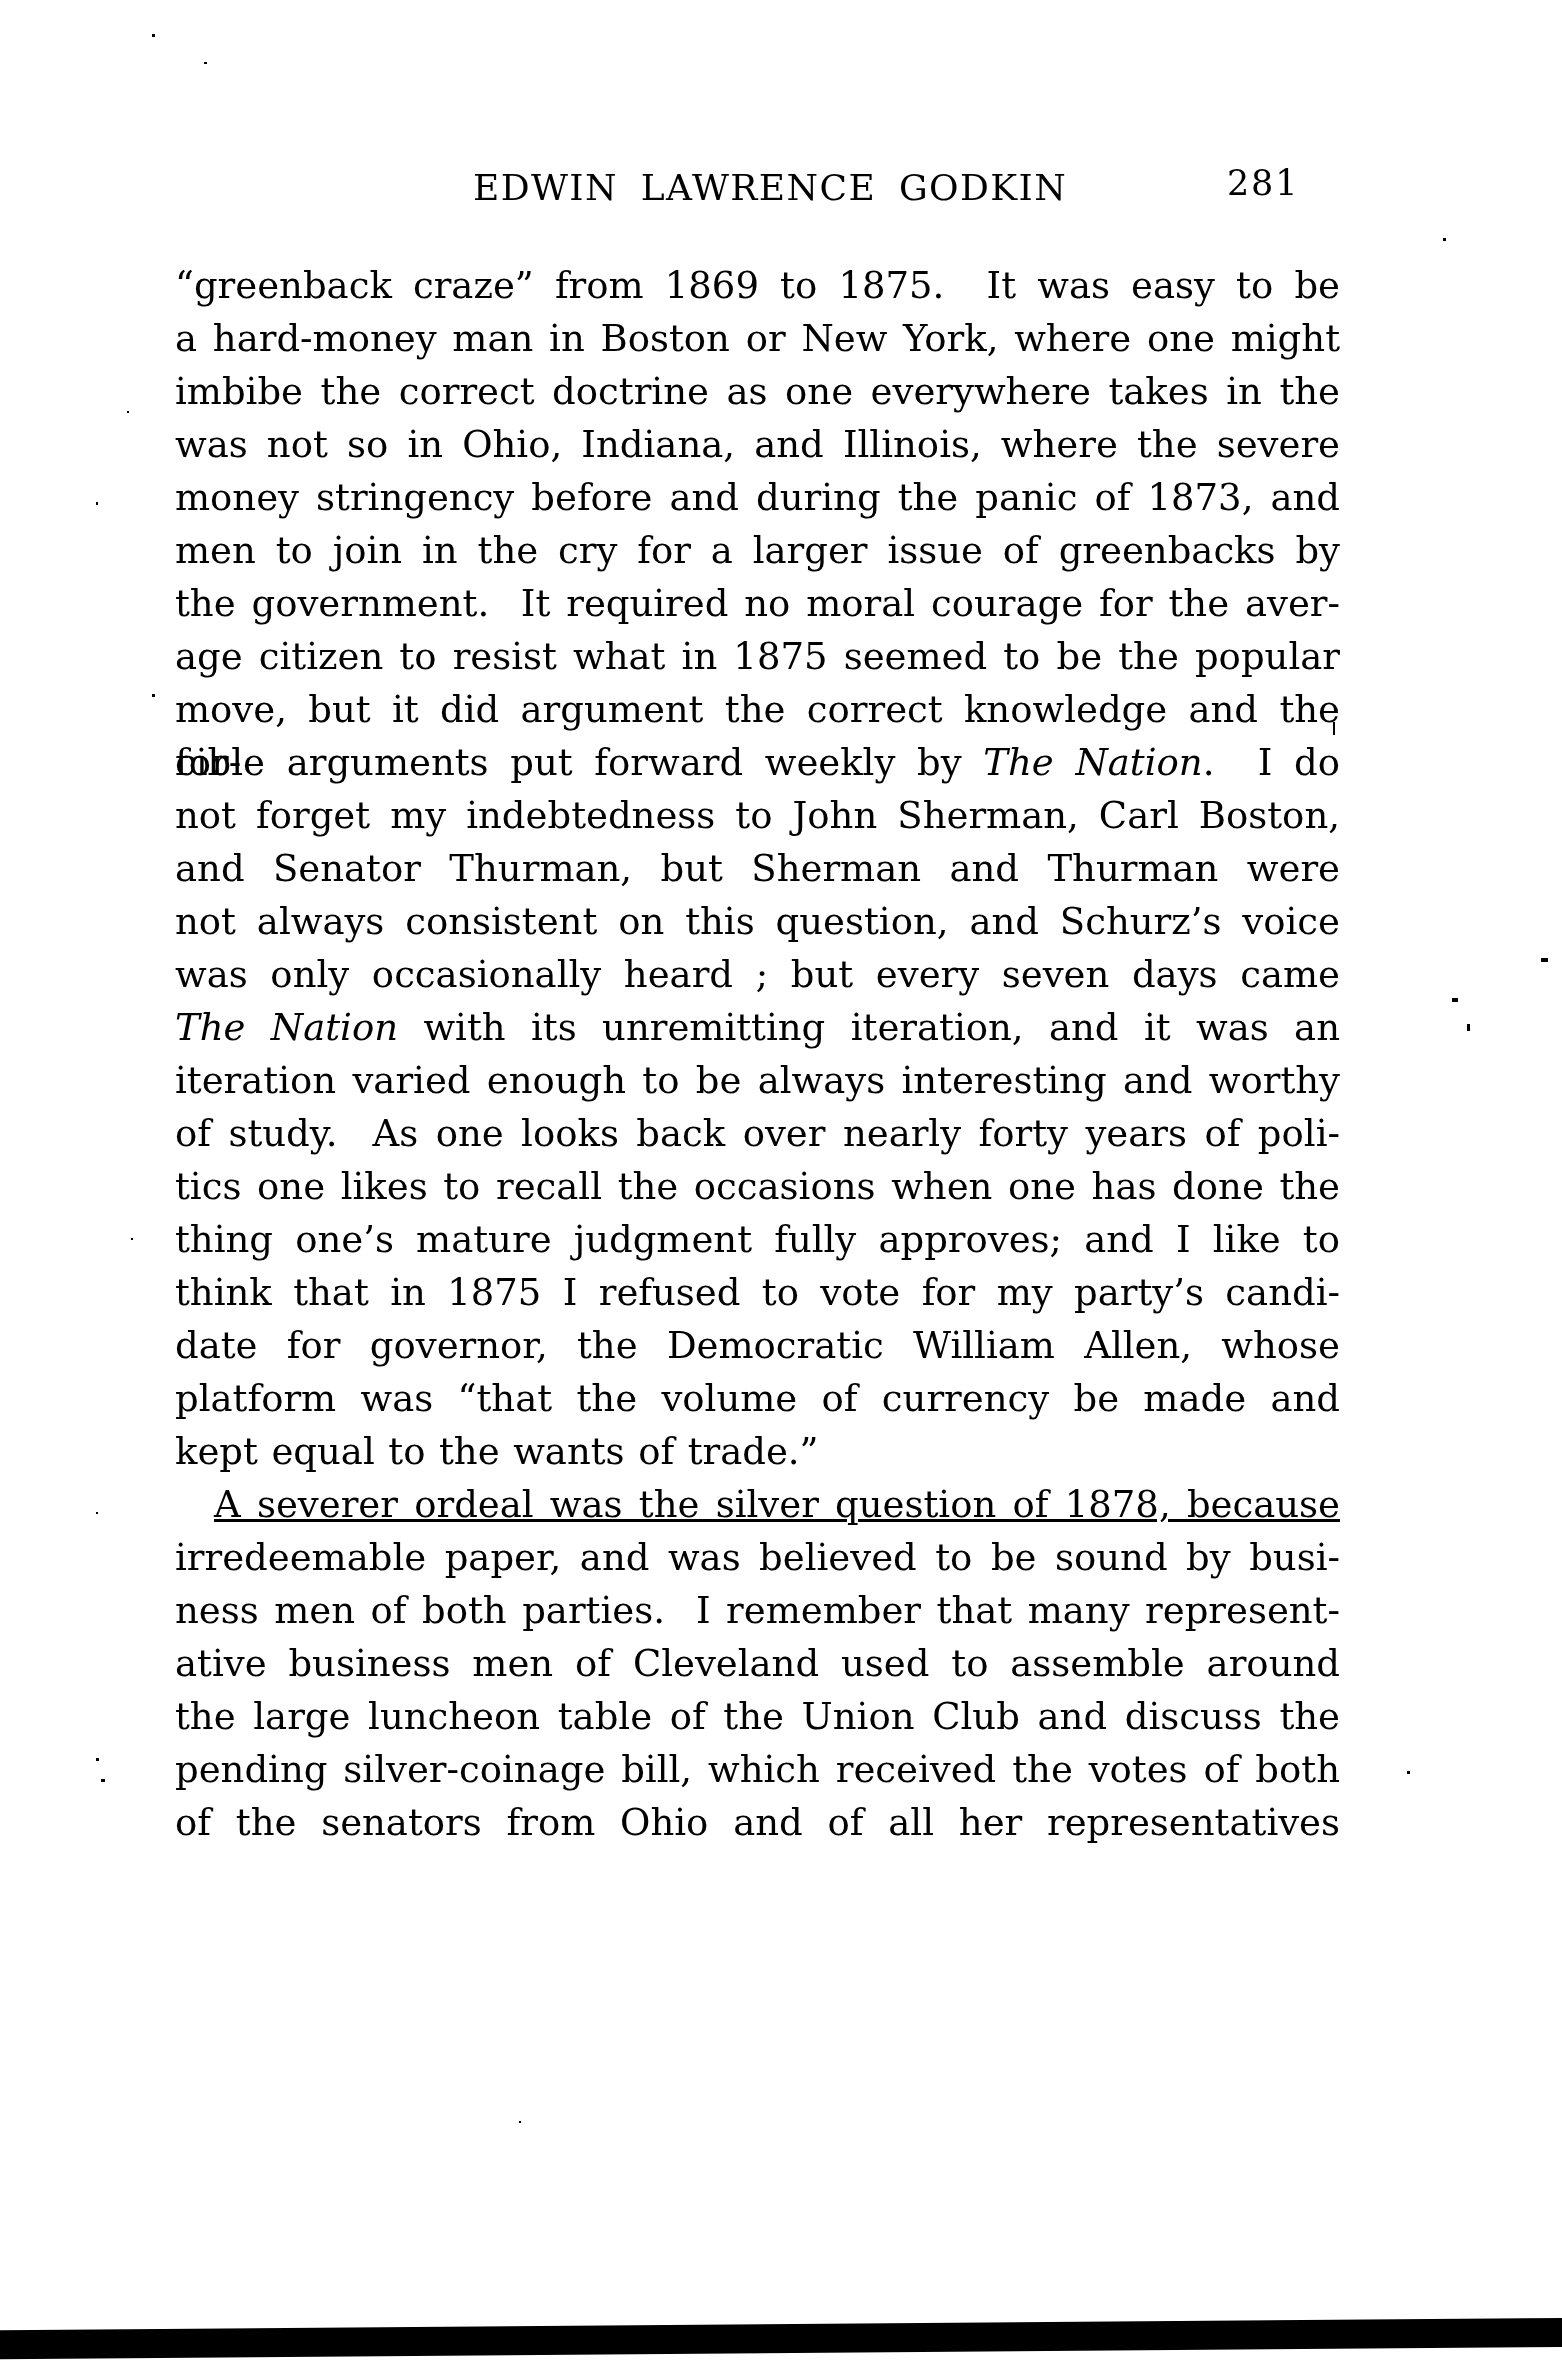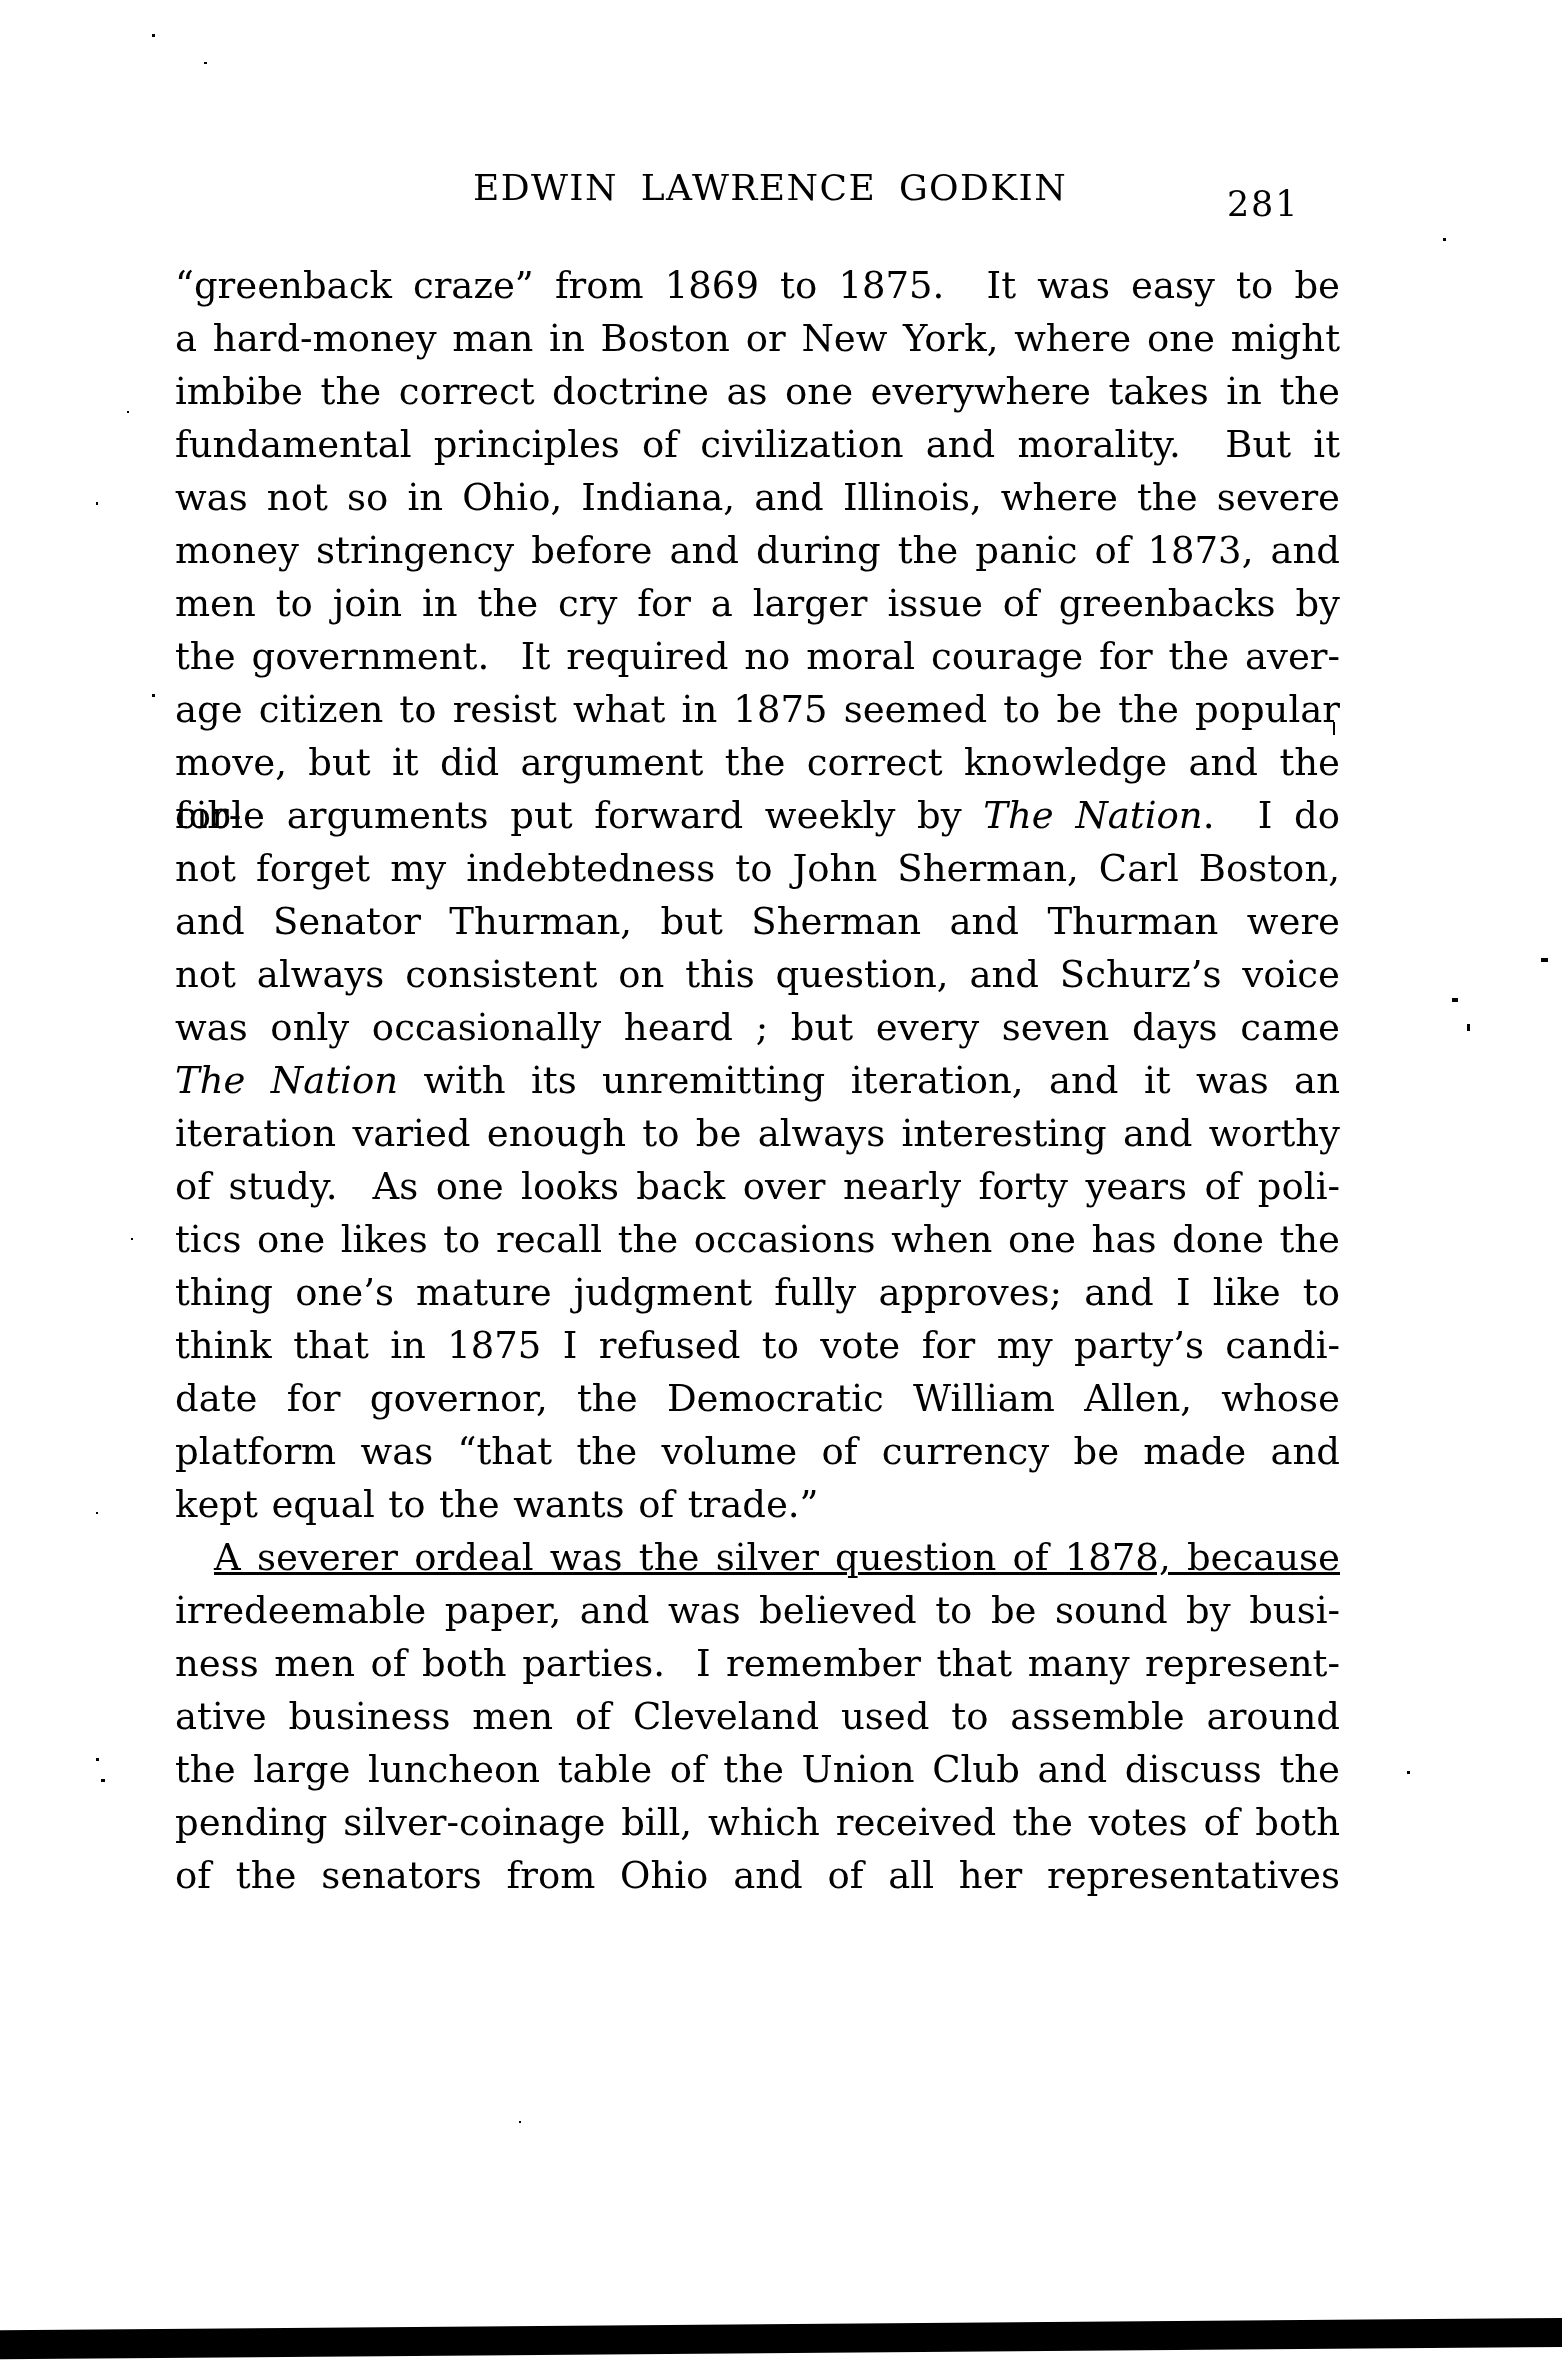--- a/index.html
+++ b/index.html
@@ -16,21 +16,21 @@
     position: absolute;
     left: 473px; top: 169px;
     font-size: 36px;
     letter-spacing: 1.4px;
     word-spacing: 10px;
     white-space: nowrap;
     line-height: 37px;
   }
   .page-number {
     position: absolute;
-    left: 1227px; top: 186px;
+    left: 1227px; top: 165px;
     font-size: 35px;
     letter-spacing: 1.8px;
     line-height: 37px;
   }
   .body-text {
     position: absolute;
     left: 175px; top: 259px;
     width: 1165px;
     font-size: 37px;
     line-height: 53px;
@@ -62,21 +62,20 @@
 <div class="page">
 
   <div class="header-title">EDWIN LAWRENCE GODKIN</div>
 
   <div class="page-number">281</div>
 
   <div class="body-text" id="body-text">
       <div class="text-line"><span>“greenback craze” from 1869 to 1875.  It was easy to be</span></div>
       <div class="text-line"><span>a hard-money man in Boston or New York, where one might</span></div>
       <div class="text-line"><span>imbibe the correct doctrine as one everywhere takes in the</span></div>
-      <div class="text-line"><span>fundamental principles of civilization and morality.  But it</span></div>
       <div class="text-line"><span>was not so in Ohio, Indiana, and Illinois, where the severe</span></div>
       <div class="text-line"><span>money stringency before and during the panic of 1873, and</span></div>
       <div class="text-line"><span>men to join in the cry for a larger issue of greenbacks by</span></div>
       <div class="text-line"><span>the government.  It required no moral courage for the aver-</span></div>
       <div class="text-line"><span>age citizen to resist what in 1875 seemed to be the popular</span></div>
       <div class="text-line"><span>move, but it did argument the correct knowledge and the for-</span></div>
       <div class="text-line"><span>cible arguments put forward weekly by </span><i>The Nation</i><span>.  I do</span></div>
       <div class="text-line"><span>not forget my indebtedness to John Sherman, Carl Boston,</span></div>
       <div class="text-line"><span>and Senator Thurman, but Sherman and Thurman were</span></div>
       <div class="text-line"><span>not always consistent on this question, and Schurz’s voice</span></div>

